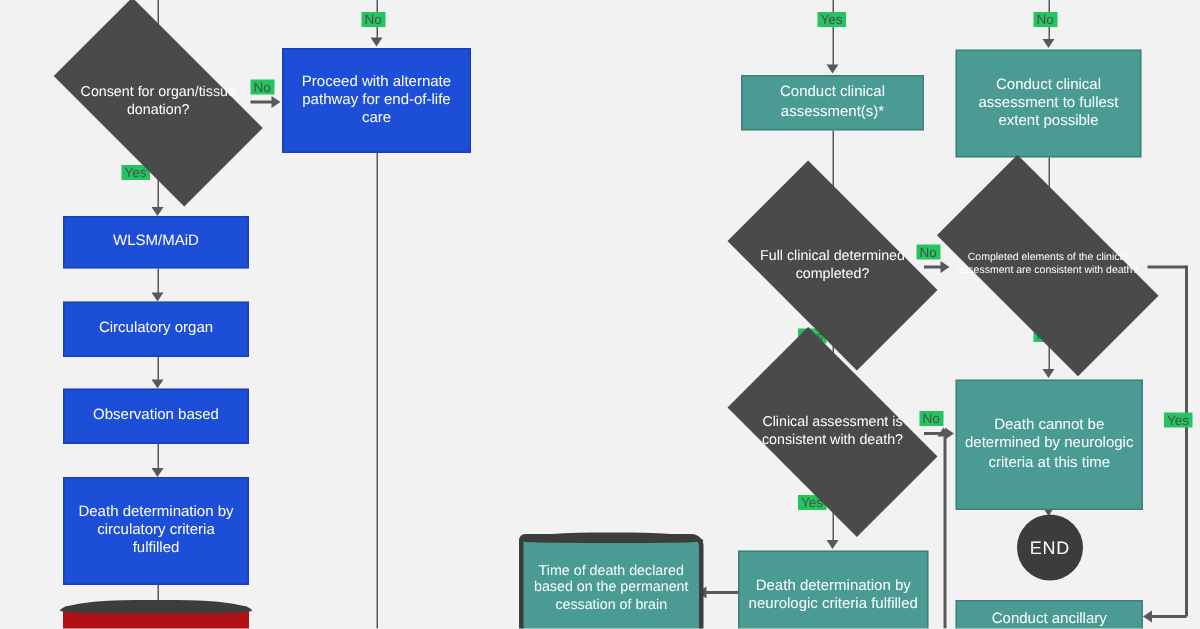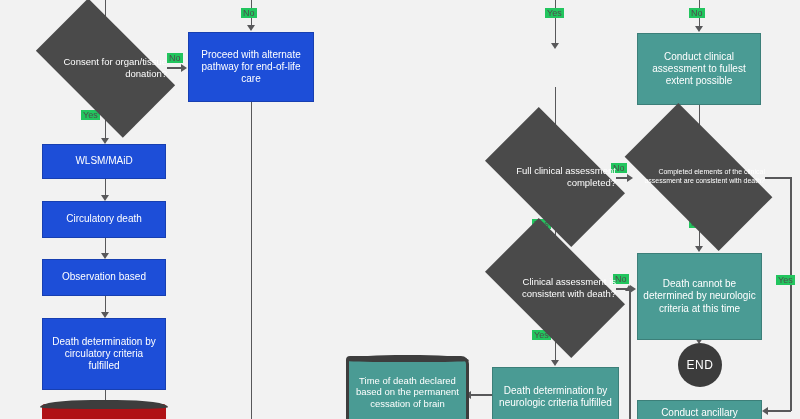--- a/index.html
+++ b/index.html
@@ -31,21 +31,20 @@
   .diamond{ background:transparent; }
   .diamond .dia-shape{
     position:absolute;inset:0;
     background:#4a4a4a;
     transform:rotate(45deg);
   }
   .diamond .dia-label{
     position:relative;z-index:2;
     width:138%;
     color:#ffffff;
-    text-align:right;
   }
 
   .circle{
     border-radius:50%;
     background:#3c3c3c;
     letter-spacing:.5px;
   }
 
   
   .doc{
@@ -199,43 +198,46 @@
 
   <div class="node box red" id="n-alternate">
     <span class="box-txt">Proceed with alternate pathway for end-of-life care</span>
   </div>
 
   <div class="node box red" id="n-wlsm">
     <span class="box-txt">WLSM/MAiD</span>
   </div>
 
   <div class="node box red" id="n-circarrest">
-    <span class="box-txt">Circulatory death</span>
+    <span class="box-txt">Circulatory organ</span>
   </div>
 
   <div class="node box red" id="n-observation">
     <span class="box-txt">Observation based</span>
   </div>
 
   <div class="node box red" id="n-deathcirc">
     <span class="box-txt">Death determination by circulatory criteria fulfilled</span>
   </div>
 
   <div class="node" id="n-clipped-dark">
     <span class="dark-wave"></span>
   </div>
 
+  <div class="node box teal" id="n-conduct1">
+    <span class="box-txt">Conduct clinical assessment(s)*</span>
+  </div>
 
   <div class="node box teal" id="n-conduct2">
     <span class="box-txt">Conduct clinical assessment to fullest extent possible</span>
   </div>
 
   <div class="node diamond" id="n-fullclinical">
     <span class="dia-shape"></span>
-    <span class="dia-label">Full clinical assessment completed?</span>
+    <span class="dia-label">Full clinical determined completed?</span>
   </div>
 
   <div class="node diamond" id="n-completed">
     <span class="dia-shape"></span>
     <span class="dia-label">Completed elements of the clinical assessment are consistent with death?</span>
   </div>
 
   <div class="node diamond" id="n-consistent">
     <span class="dia-shape"></span>
     <span class="dia-label">Clinical assessment is consistent with death?</span>

